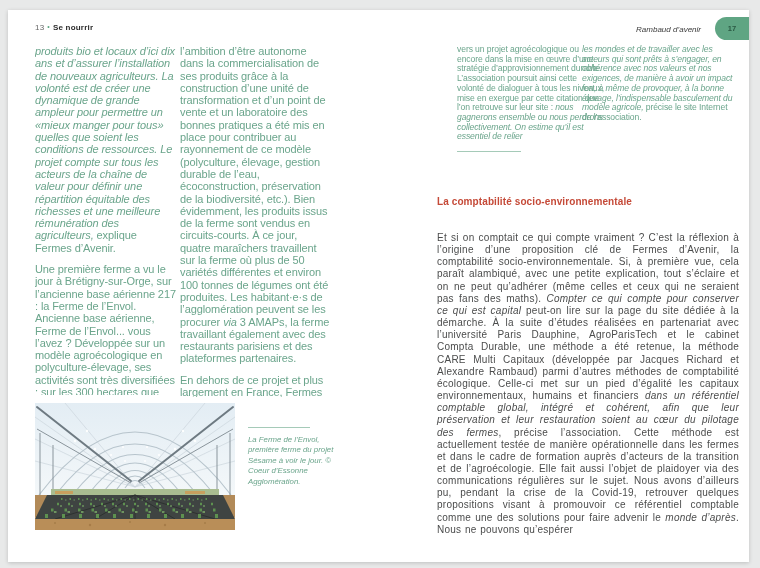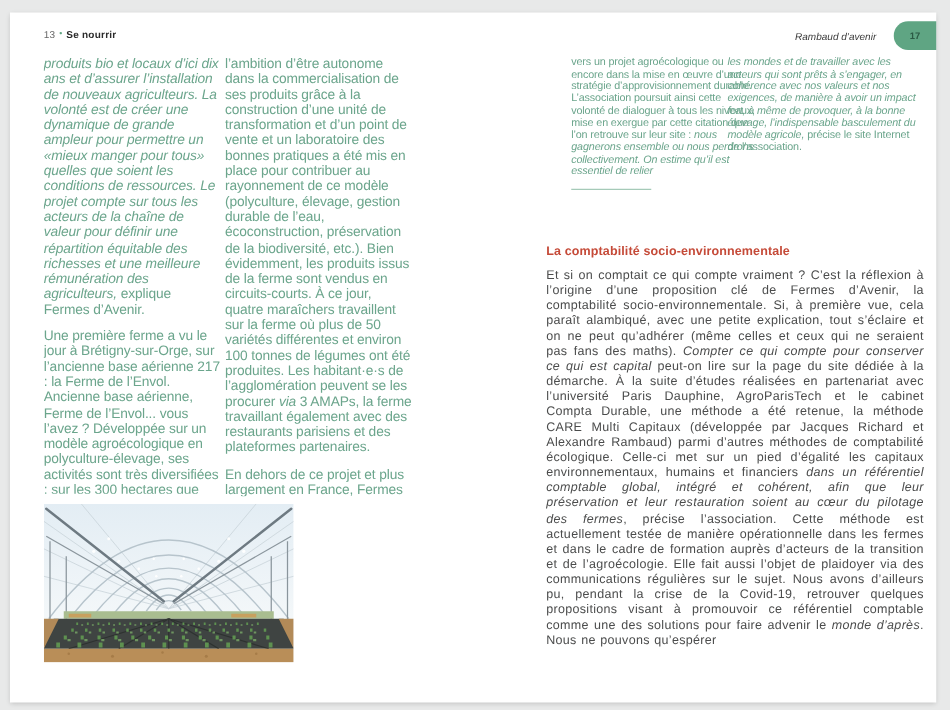--- a/index.html
+++ b/index.html
@@ -41,21 +41,21 @@
   
   .photo{position:absolute;left:27px;top:393px;width:200px;height:127px;overflow:hidden;}
   .photo svg{display:block;}
   
   .caption{position:absolute;left:240px;top:417px;width:92px;}
   .caption-rule{width:62px;border:none;border-top:1px solid var(--rule-green,#a5cab8);margin:0 0 7px 0;}
   .caption p{margin:0;font-size:7.8px;line-height:10.4px;font-style:italic;color:var(--green-text,#6ba58c);}
   
   .article{position:absolute;left:429px;top:186px;width:302px;}
   .article h2{
-    margin:0 0 8px 0;font-size:10px;font-weight:bold;
+    margin:0 0 25px 0;font-size:10px;font-weight:bold;
     color:var(--heading-red,#c54a38);letter-spacing:.1px;
   }
   .article .body{
     margin:0;font-size:10px;line-height:12.15px;color:var(--body-text,#4b4c4c);
     text-align:justify;letter-spacing:.25px;word-spacing:.6px;hyphens:auto;
   }
   .article .body em{font-style:italic;}
 </style>
 </head>
 <body>
@@ -175,20 +175,24 @@
         <g fill="#a67c48">
           <circle cx="20" cy="120" r="1"></circle>
             <circle cx="55" cy="122" r="1.2"></circle>
           <circle cx="95" cy="119" r="1"></circle>
             <circle cx="130" cy="122" r="1.2"></circle>
           <circle cx="170" cy="120" r="1"></circle>
         </g>
       </svg>
     </div>
 
+    <div class="caption">
+      <hr class="caption-rule">
+      <p><em>La Ferme de l’Envol, première ferme du projet Sésame à voir le jour. © Coeur d’Essonne Agglomération.</em></p>
+    </div>
 
     <div class="col right-col col3">
       <p><span>vers un projet agroécologique ou encore dans la mise en œuvre d’une stratégie d’approvisionnement durable. L’association poursuit ainsi cette volonté de dialoguer à tous les niveaux, mise en exergue par cette citation que l’on retrouve sur leur site : </span><em>nous gagnerons ensemble ou nous perdrons collectivement. On estime qu’il est essentiel de relier</em></p>
       <hr class="quote-rule">
     </div>
 
     <div class="col right-col col4">
       <p><em>les mondes et de travailler avec les acteurs qui sont prêts à s’engager, en cohérence avec nos valeurs et nos exigences, de manière à avoir un impact fort, à même de provoquer, à la bonne élevage, l’indispensable basculement du modèle agricole, </em><span>précise le site Internet de l’association.</span></p>
     </div>
 

